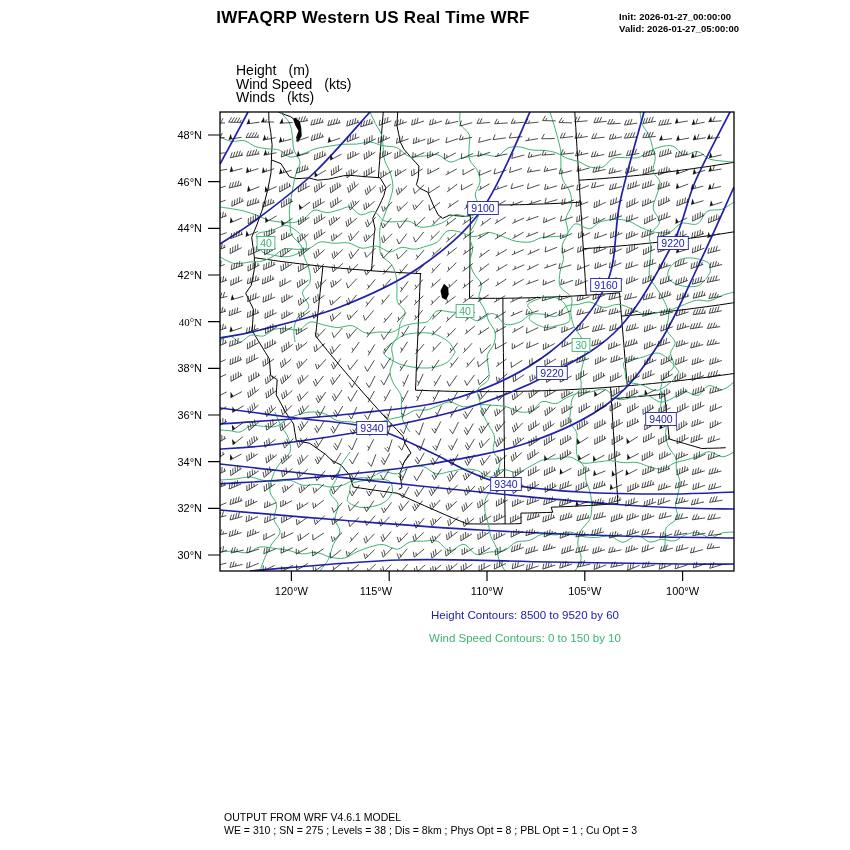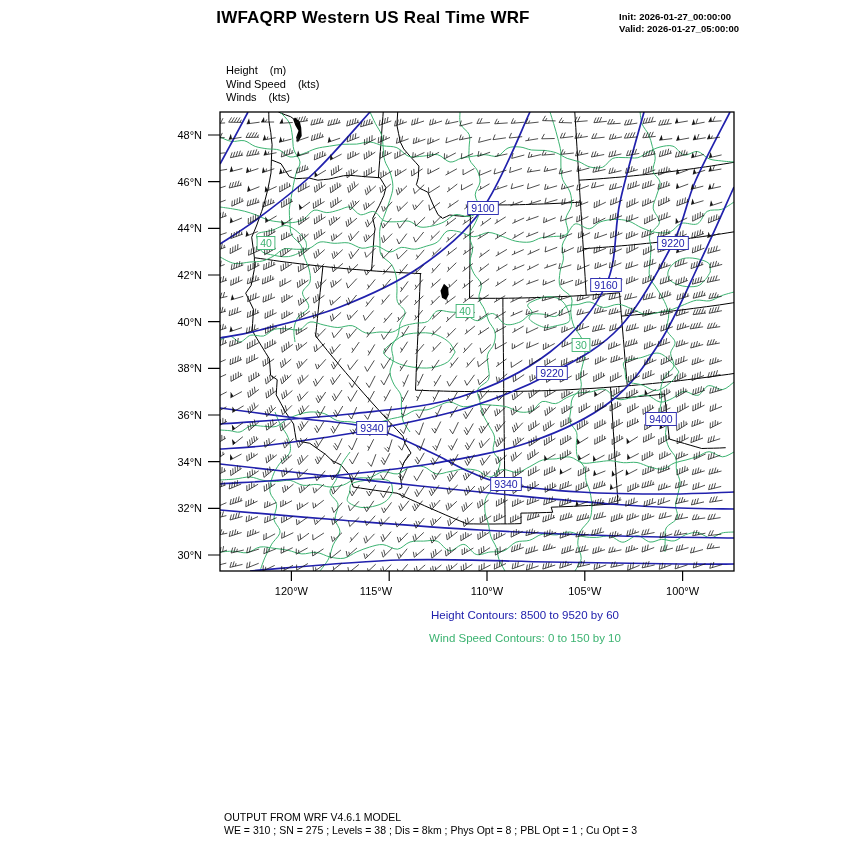--- a/index.html
+++ b/index.html
@@ -2,21 +2,21 @@
 <html><head>
 <meta charset="utf-8">
 <style>
   html,body{margin:0;padding:0;background:#fff;}
   .page{position:relative;width:850px;height:850px;background:#ffffff;overflow:hidden;
         font-family:"Liberation Sans","DejaVu Sans",sans-serif;color:#000;margin-left:28px;}
   .title{position:absolute;left:0;top:8px;width:690px;text-align:center;
          font-size:17px;font-weight:bold;letter-spacing:.2px;}
   .initvalid{position:absolute;right:139px;top:11px;
              font-size:9.5px;font-weight:bold;line-height:12px;}
-  .fieldlegend{position:absolute;left:198px;top:64px;font-size:11px;line-height:13.5px;}
+  .fieldlegend{position:absolute;left:208px;top:64px;font-size:14px;line-height:13.5px;}
   .fieldrow span.u{margin-left:12px;}
   .axis-label{position:absolute;font-size:11px;}
   .lat-label{width:42px;text-align:right;}
   .lon-label{width:52px;text-align:center;}
   .clegend{position:absolute;width:420px;text-align:center;font-size:11.5px;}
   .footer{position:absolute;left:196px;top:811px;font-size:10.5px;line-height:13px;}
   svg text{font-family:"Liberation Sans","DejaVu Sans",sans-serif;}
 </style>
 </head>
 <body>
@@ -106,21 +106,21 @@
 
   <div class="footer">
     <div>OUTPUT FROM WRF V4.6.1 MODEL</div>
     <div>WE = 310 ; SN = 275 ; Levels = 38 ; Dis = 8km ; Phys Opt = 8 ; PBL Opt = 1 ; Cu Opt = 3</div>
   </div>
 
 <div class="axis-label lat-label" style="left: 132px; top: 129px;">48°N</div>
     <div class="axis-label lat-label" style="left: 132px; top: 175.67px;">46°N</div>
     <div class="axis-label lat-label" style="left: 132px; top: 222.34px;">44°N</div>
     <div class="axis-label lat-label" style="left: 132px; top: 269.01px;">42°N</div>
-    <div class="axis-label lat-label" style="left: 132px; top: 315.68px;">40°N</div>
+    <div class="axis-label lat-label" style="left: 132px; top: 315.68px; font-family: Liberation Serif, serif;">40°N</div>
     <div class="axis-label lat-label" style="left: 132px; top: 362.35px;">38°N</div>
     <div class="axis-label lat-label" style="left: 132px; top: 409.02px;">36°N</div>
     <div class="axis-label lat-label" style="left: 132px; top: 455.69px;">34°N</div>
     <div class="axis-label lat-label" style="left: 132px; top: 502.36px;">32°N</div>
     <div class="axis-label lat-label" style="left: 132px; top: 549.03px;">30°N</div>
     <div class="axis-label lon-label" style="left: 237.4px; top: 585px;">120°W</div>
     <div class="axis-label lon-label" style="left: 322px; top: 585px;">115°W</div>
     <div class="axis-label lon-label" style="left: 433px; top: 585px;">110°W</div>
     <div class="axis-label lon-label" style="left: 530.8px; top: 585px;">105°W</div>
     <div class="axis-label lon-label" style="left: 628.6px; top: 585px;">100°W</div>

